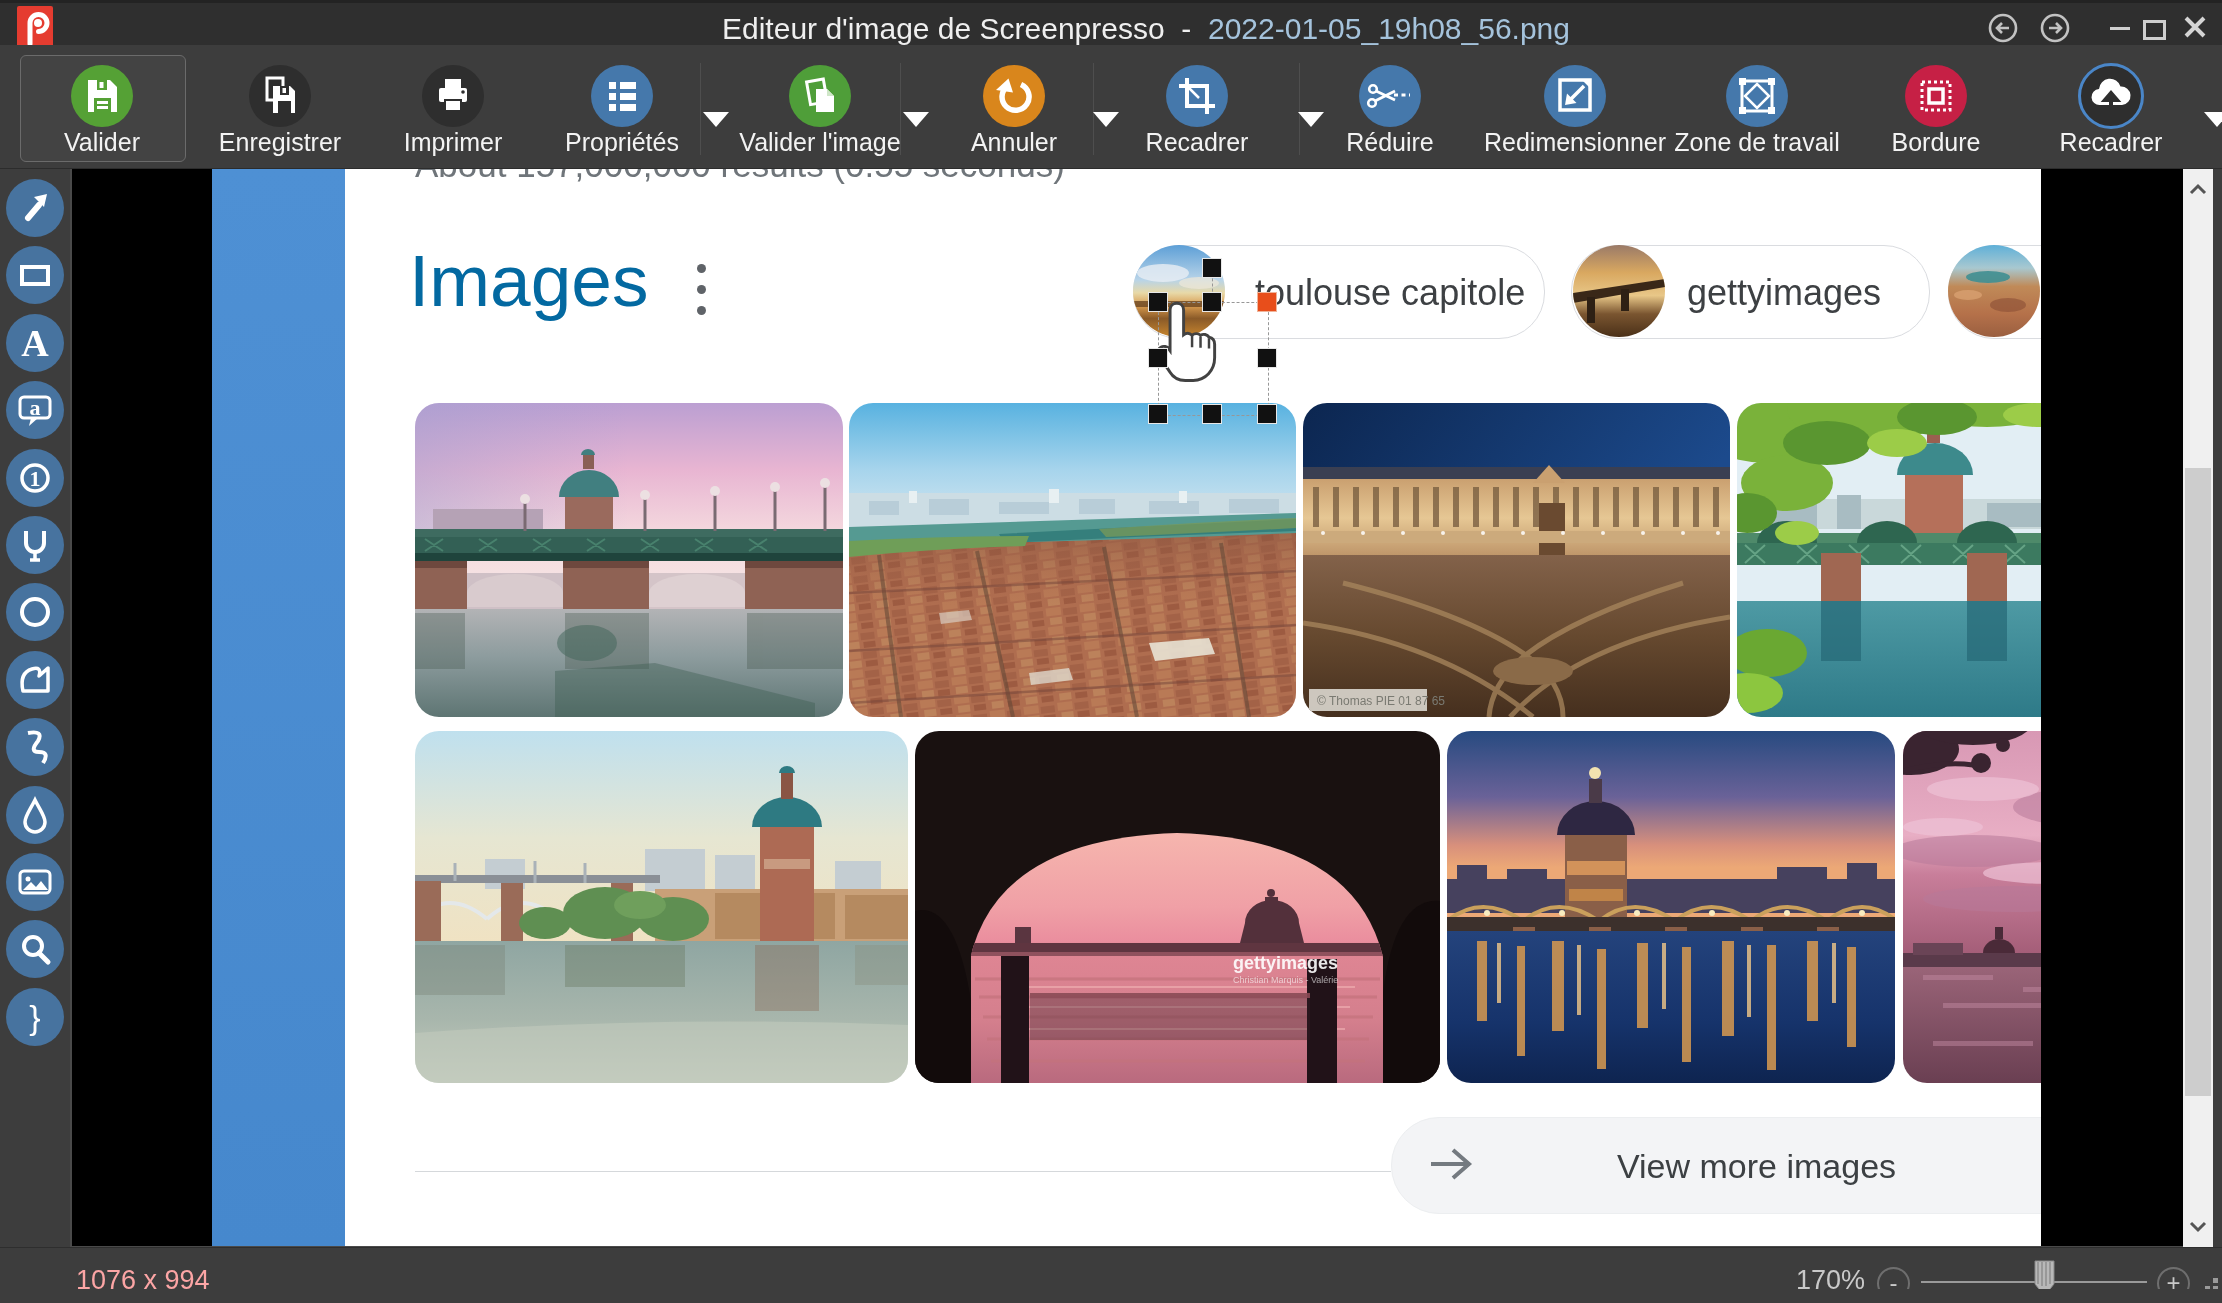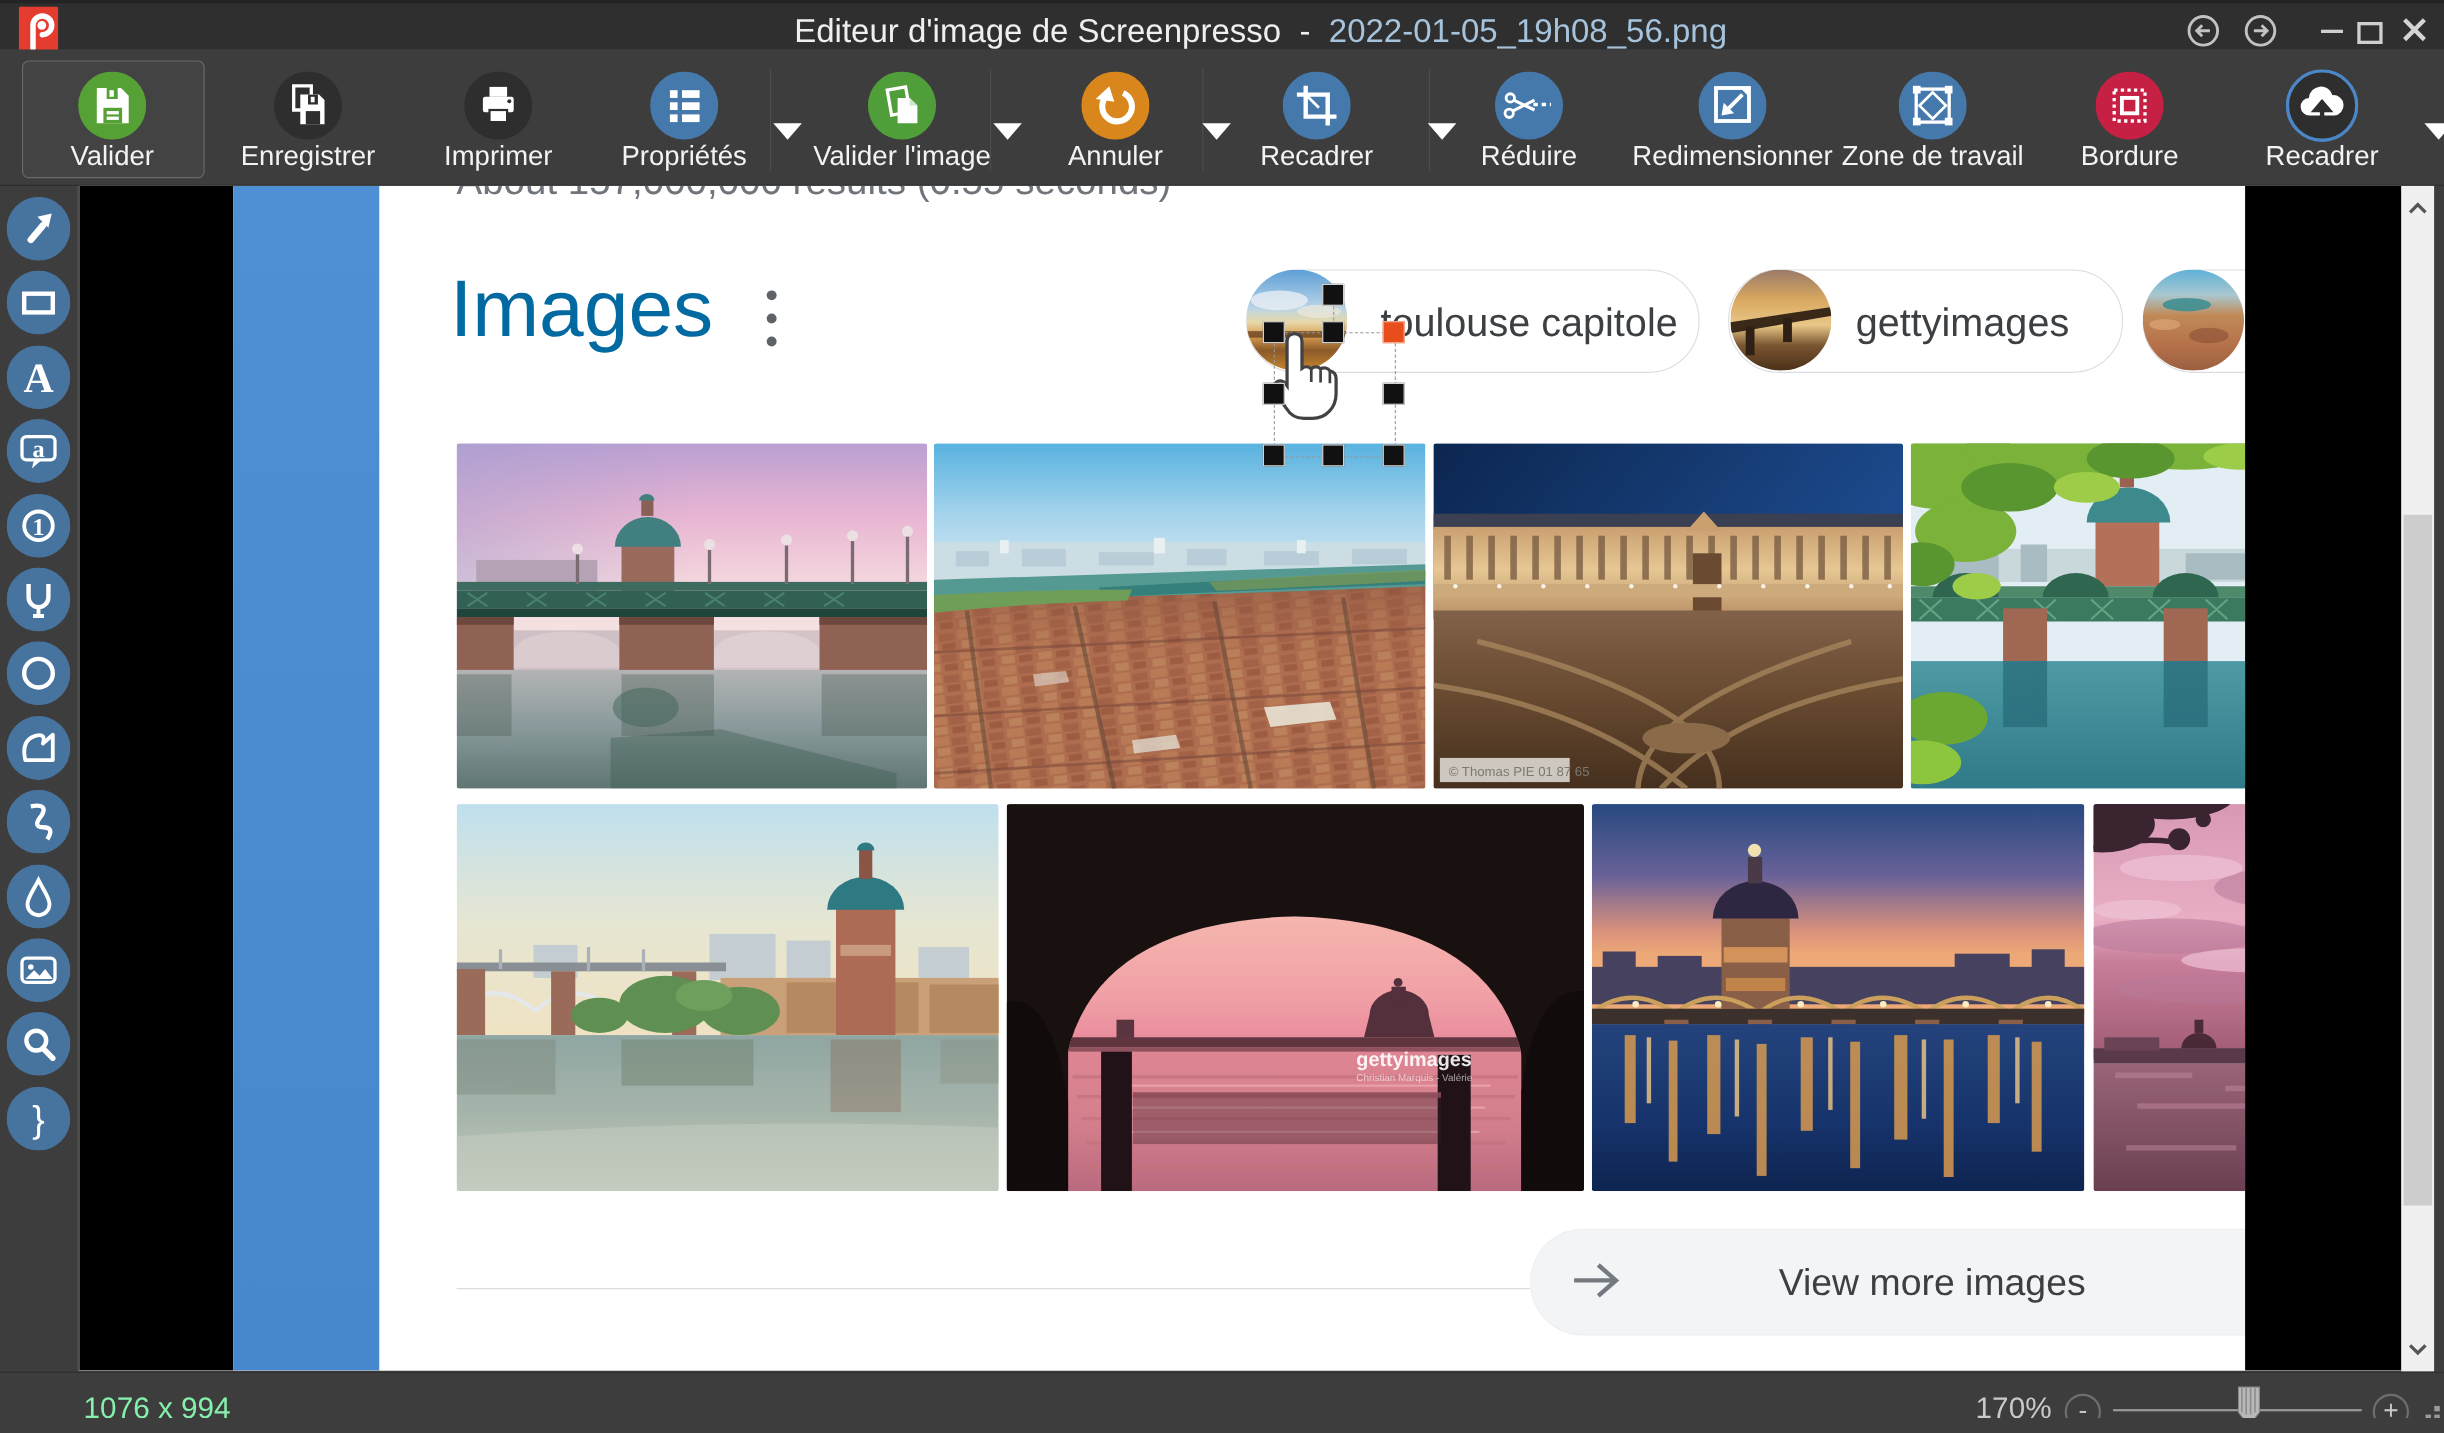--- a/index.html
+++ b/index.html
@@ -26,36 +26,36 @@
 #blackR{position:absolute;left:1969px;top:0;width:142px;height:1077px;background:#000;}
 #gcontent{position:absolute;left:273px;top:0;width:1696px;height:1077px;background:#fff;overflow:hidden;}
 
 #results{left:70px;top:-24px;font-size:35px;color:#6f757a;}
 #gimages{left:64px;top:70px;font-size:73px;color:#0369a1;letter-spacing:0px;}
 #gdots{left:352px;top:95px;}
 #gdots div{width:9px;height:9px;border-radius:50%;background:#5f6368;margin-bottom:12px;}
 .chip{position:absolute;top:76px;height:92px;border:1px solid #dadce0;border-radius:46px;background:#fff;}
 .chipimg{position:absolute;top:76px;width:92px;height:92px;border-radius:50%;overflow:hidden;}
 .chiptext{position:absolute;top:103px;font-size:36px;color:#3d4043;}
-.tile{position:absolute;border-radius:3px;overflow:hidden;}
+.tile{position:absolute;border-radius:24px;overflow:hidden;}
 .tile svg{display:block;}
 #divider{left:70px;top:1002px;width:976px;height:1px;background:#d5d8db;}
 #viewmore{left:1046px;top:948px;width:700px;height:97px;background:#f3f4f6;border:1px solid #eceef0;border-radius:48px;box-sizing:border-box;}
 #vmtext{left:1272px;top:978px;font-size:34px;color:#3c4043;}
 
 .handle{position:absolute;width:20px;height:20px;background:#111;border:1px solid #e8e8e8;box-sizing:border-box;}
 .handle.orange{background:#e84e1b;border:1px solid #f0b49a;}
 .dash{position:absolute;}
 
 #sbar{left:2183px;top:169px;width:30px;height:1078px;background:#f0f0f0;}
 #sthumb{position:absolute;left:2px;top:299px;width:26px;height:628px;background:#cdcdcd;}
 #redge{left:2213px;top:169px;width:9px;height:1078px;background:#3d3d3d;}
 
 #statusbar{left:0;top:1247px;width:2222px;height:56px;background:#3d3d3d;border-top:1px solid #2e2e2e;box-sizing:border-box;}
-#dimtext{left:76px;top:17px;font-size:27px;color:#86efac;}
+#dimtext{left:76px;top:17px;font-size:27px;color:#fca5a5;}
 #zoomtext{left:1796px;top:17px;font-size:27px;color:#c9c9c9;}
 .zbtn{width:33px;height:33px;border:2px solid #6e6e6e;border-radius:50%;box-sizing:border-box;color:#c9c9c9;text-align:center;font-size:24px;line-height:28px;}
 #ztrack{left:1921px;top:33px;width:226px;height:2px;background:#9a9a9a;}
 </style>
 </head>
 <body>
 <div id="app">
   <div id="titlebar" class="abs">
     <svg class="abs" style="left:17px;top:3px" width="36" height="41" viewBox="0 0 36 41">
       <rect x="0" y="0" width="36" height="41" rx="2" fill="#e53c30"></rect>

